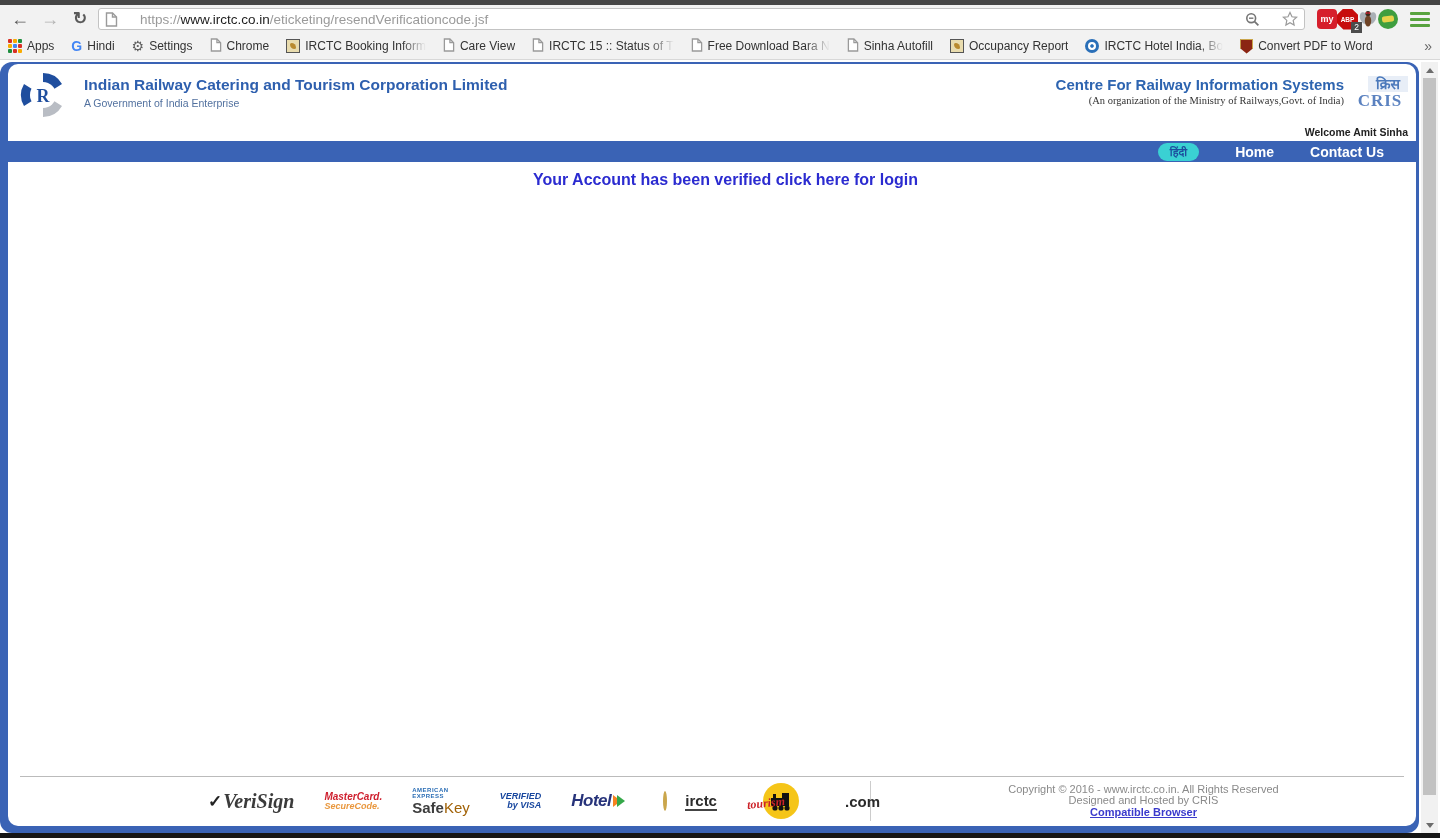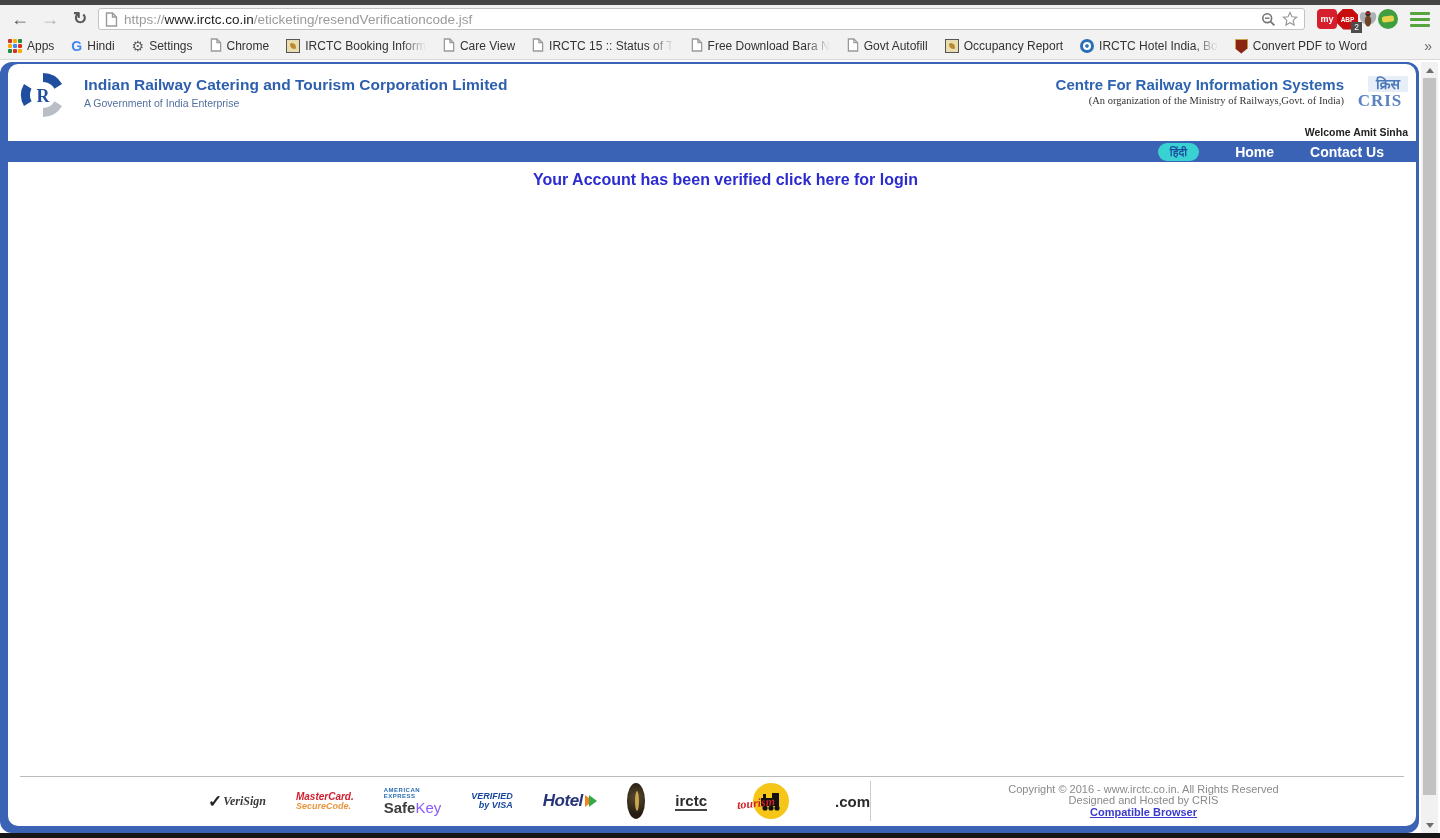--- a/index.html
+++ b/index.html
@@ -4,21 +4,21 @@
 <style>
   * { margin:0; padding:0; box-sizing:border-box; }
   html,body { width:1440px; height:838px; overflow:hidden; font-family:"Liberation Sans", sans-serif; background:#fff; }
 
   
   .top-strip { height:5px; background:#454545; }
   .toolbar { height:28px; background:#f2f2f2; display:flex; align-items:center; padding:0 10px 0 8px; gap:6px; }
   .nav-btn { font-size:18px; font-weight:bold; color:#5a5a5a; width:24px; text-align:center; line-height:24px; cursor:pointer; }
   .nav-btn.disabled { color:#b3b3b3; }
   .reload { font-size:17px; }
-  .omnibox { flex:1; height:22px; background:#fff; border:1px solid #c3c3c3; border-radius:3px; display:flex; align-items:center; padding:0 6px; gap:6px; }
+  .omnibox { flex:1; height:22px; background:#fff; border:1px solid #c3c3c3; border-radius:3px; display:flex; align-items:center; padding:0 6px; gap:22px; }
   .doc-ico svg, .mag-ico svg, .star-ico svg { display:block; }
   .url-text { font-size:13.5px; color:#9a9a9a; white-space:nowrap; overflow:hidden; flex:1; }
   .url-text .domain { color:#1d1d1d; }
   .ext-row { display:flex; align-items:center; margin-left:6px; }
   .ext-my { width:20px; height:20px; background:#d61f2c; border-radius:4px; color:#fff; font-size:9px; font-weight:bold; display:grid; place-items:center; cursor:pointer; }
   .ext-abp { position:relative; width:21px; height:21px; cursor:pointer; }
   .ext-abp .oct { width:21px; height:21px; background:#c70d0d; clip-path:polygon(30% 0,70% 0,100% 30%,100% 70%,70% 100%,30% 100%,0 70%,0 30%); color:#fff; font-size:6.5px; font-weight:bold; display:grid; place-items:center; }
   .ext-abp .badge { position:absolute; right:-4px; bottom:-3px; background:#4c4c4c; color:#fff; font-size:8.5px; line-height:11px; padding:0 3px; }
   .ext-fly { width:20px; height:20px; cursor:pointer; }
   .ext-green { width:20px; height:20px; border-radius:50%; background:#3f9e3f; position:relative; cursor:pointer; }
@@ -66,28 +66,28 @@
   .site-footer { background:#fff; border-radius:0 0 10px 10px; height:50px; position:relative; display:flex; align-items:center; }
   .site-footer::before { content:""; position:absolute; top:0; left:12px; right:12px; height:1px; background:#bbb; }
   .f-left { width:862px; display:flex; align-items:center; gap:30px; padding-left:200px; }
   .f-divider { width:1px; align-self:stretch; margin:5px 0; background:#ccc; }
   .f-right { flex:1; text-align:center; font-size:11px; color:#8a8a8a; line-height:11.5px; }
   .f-right a { color:#3a3acc; font-weight:bold; text-decoration:underline; cursor:pointer; }
 
   
   .lg { display:flex; align-items:center; }
   .lg-verisign .chk { font-size:17px; font-weight:bold; color:#222; margin-right:1px; }
-  .lg-verisign .vs { font-family:"Liberation Serif", serif; font-style:italic; font-weight:bold; font-size:12px; color:#3b3b3b; }
+  .lg-verisign .vs { font-family:"Liberation Serif", serif; font-style:italic; font-weight:bold; font-size:20px; color:#3b3b3b; }
   .lg-mc { flex-direction:column; align-items:flex-start; line-height:1; }
   .lg-mc .l1 { color:#cf202f; font-weight:bold; font-style:italic; font-size:10px; }
   .lg-mc .l2 { color:#e9973d; font-weight:bold; font-style:italic; font-size:9px; }
   .lg-amex { flex-direction:column; line-height:1; }
   .lg-amex .l1 { color:#2a6db5; font-weight:bold; font-size:6px; letter-spacing:.5px; }
   .lg-amex .l2 { font-size:15px; margin-top:1px; }
-  .lg-amex .l2 b { color:#3d3d3d; } .lg-amex .l2 span { color:#8b5cf6; }
+  .lg-amex .l2 b { color:#3d3d3d; } .lg-amex .l2 span { color:#a16207; }
   .lg-visa { flex-direction:column; align-items:flex-end; line-height:1; font-style:italic; font-weight:bold; color:#17469e; }
   .lg-visa .l1 { font-size:9px; } .lg-visa .l2 { font-size:9px; }
   .lg-rupay .rp { font-style:italic; font-weight:bold; font-size:17px; color:#27337a; letter-spacing:-.5px; }
   .lg-rupay .tri { width:0; height:0; border-top:6px solid transparent; border-bottom:6px solid transparent; }
   .t-or { border-left:8px solid #f6821f; margin-left:2px; }
   .t-gr { border-left:8px solid #35a849; margin-left:-4px; }
   .lg-maharaja { width:36px; height:36px; border-radius:50%; background:radial-gradient(circle at 50% 40%, #5a4a2f, #241c12 70%); position:relative; }
   .lg-maharaja::after { content:""; position:absolute; inset:8px; border-radius:50%; background:#8c1d1d; border:2px solid #caa64c; }
   .lg-tourism { position:relative;gap:48px; }
   .lg-tourism .p1 { font-weight:bold; font-size:15px; color:#2b2b2b; border-bottom:2px solid #444; }
@@ -211,21 +211,21 @@
           <path d="M1.5 1 h6 l4 4 v9 h-10 z" fill="#fff" stroke="#9a9a9a" stroke-width="1.4"></path>
           <path d="M7.5 1 v4 h4" fill="none" stroke="#9a9a9a" stroke-width="1.4"></path>
         </svg></span>
     <span class="lbl">Free Download Bara N</span>
   </div>
   <div class="bm">
     <span><svg width="12" height="14" viewBox="0 0 13 15">
           <path d="M1.5 1 h6 l4 4 v9 h-10 z" fill="#fff" stroke="#9a9a9a" stroke-width="1.4"></path>
           <path d="M7.5 1 v4 h4" fill="none" stroke="#9a9a9a" stroke-width="1.4"></path>
         </svg></span>
-    <span class="lbl">Govt Autofill</span>
+    <span class="lbl">Sinha Autofill</span>
   </div>
   <div class="bm">
     <span class="fav-gold"></span>
     <span class="lbl">Occupancy Report</span>
   </div>
   <div class="bm fade">
     <span class="fav-round-blue"></span>
     <span class="lbl">IRCTC Hotel India, Bo</span>
   </div>
   <div class="bm">

